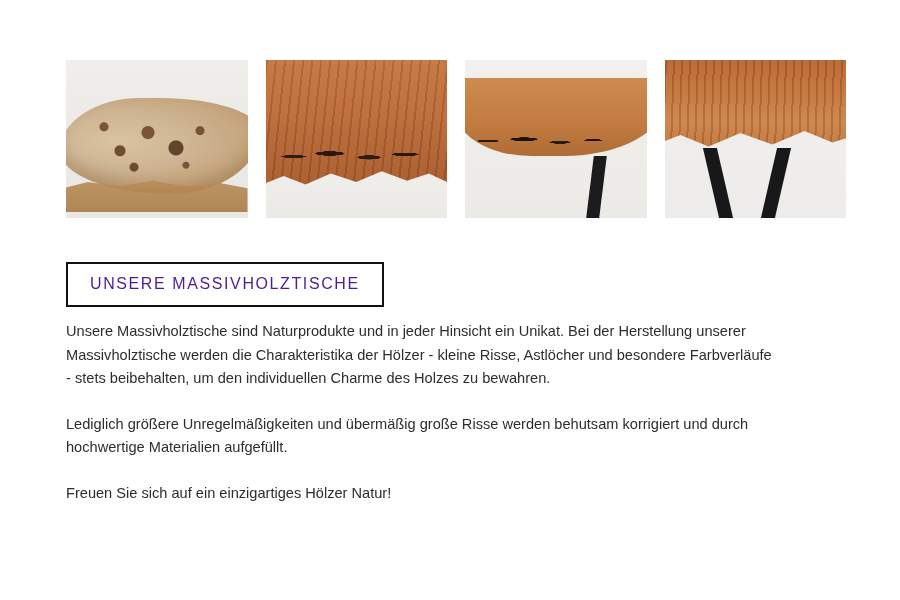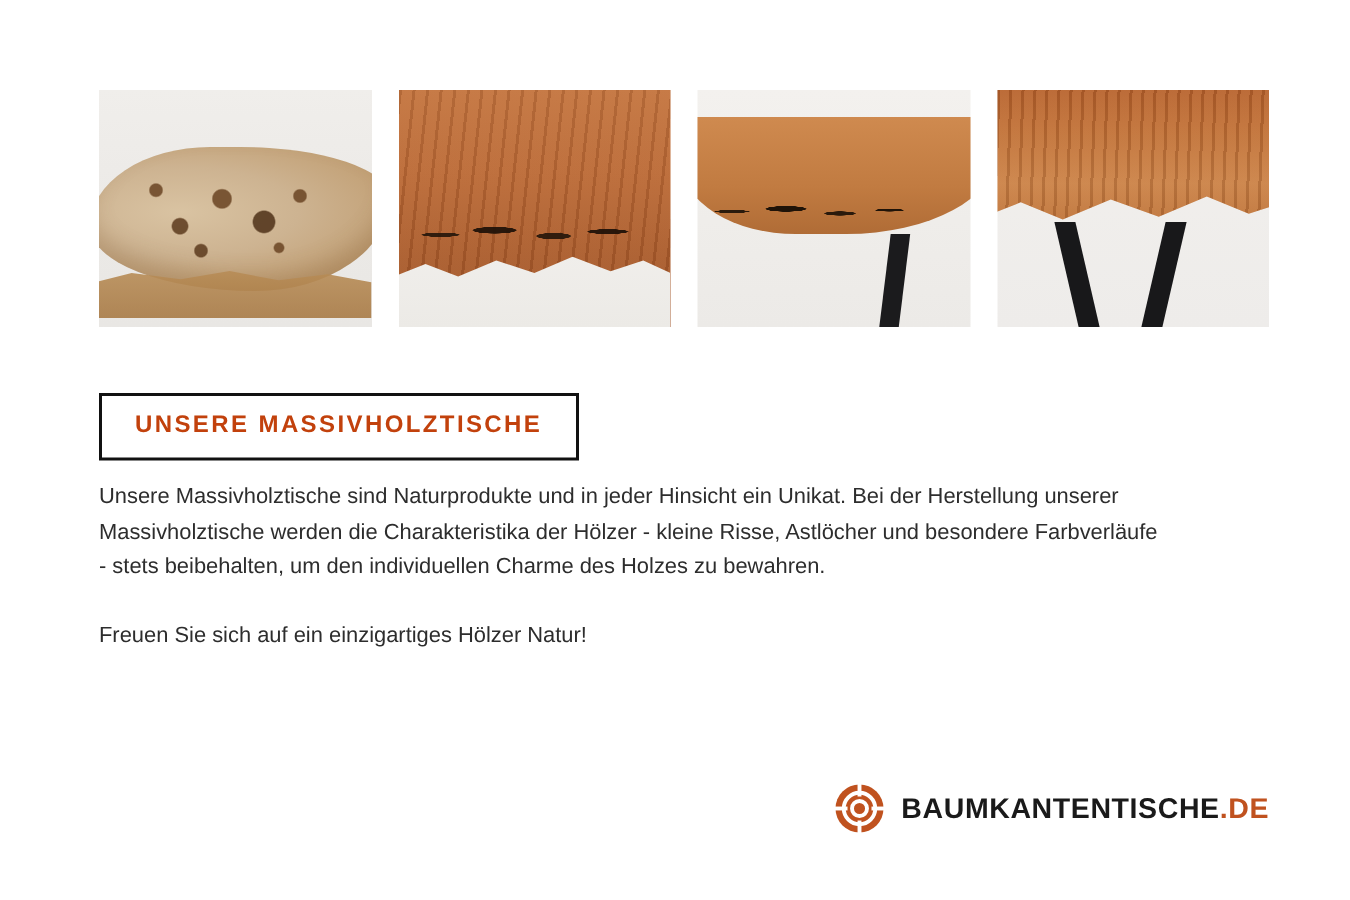--- a/index.html
+++ b/index.html
@@ -194,23 +194,23 @@
   .headline-box {
     position: absolute;
     left: 66px;
     top: 262px;
     border: 2px solid #111111;
     padding: 12px 22px 13px 22px;
     display: inline-block;
   }
   .headline-box .headline {
     font-size: 16px;
-    font-weight: bold;
+    font-weight: normal;
     letter-spacing: 1.6px;
-    color: #c2410c;
+    color: #4c1d95;
     line-height: 1;
     white-space: nowrap;
   }
 
   
   .copy {
     position: absolute;
     left: 66px;
     top: 320px;
     width: 706px;
@@ -280,31 +280,18 @@
     </div>
 
   </div>
 
   <div class="headline-box">
     <div class="headline">UNSERE MASSIVHOLZTISCHE</div>
   </div>
 
   <div class="copy">
     <p>Unsere Massivholztische sind Naturprodukte und in jeder Hinsicht ein Unikat. Bei der Herstellung unserer Massivholztische werden die Charakteristika der Hölzer - kleine Risse, Astlöcher und besondere Farbverläufe - stets beibehalten, um den individuellen Charme des Holzes zu bewahren.</p>
+    <p>Lediglich größere Unregelmäßigkeiten und übermäßig große Risse werden behutsam korrigiert und durch hochwertige Materialien aufgefüllt.</p>
     <p>Freuen Sie sich auf ein einzigartiges Hölzer Natur!</p>
   </div>
 
-  <div class="logo">
-    <svg class="logo-mark" viewBox="0 0 34 34">
-      <circle cx="17" cy="17" r="16" fill="#c0521f"></circle>
-      <circle cx="17" cy="17" r="10.5" fill="none" stroke="#ffffff" stroke-width="2.6"></circle>
-      <circle cx="17" cy="17" r="5" fill="none" stroke="#ffffff" stroke-width="2.6"></circle>
-      <rect x="15.7" y="0" width="2.6" height="9" fill="#ffffff"></rect>
-      <rect x="15.7" y="25" width="2.6" height="9" fill="#ffffff"></rect>
-      <rect x="0" y="15.7" width="9" height="2.6" fill="#ffffff"></rect>
-      <rect x="25" y="15.7" width="9" height="2.6" fill="#ffffff"></rect>
-    </svg>
-    <div class="logo-text">
-      <span>BAUMKANTENTISCHE</span><span class="tld">.DE</span>
-    </div>
-  </div>
 
 </div>
 
 </body></html>

